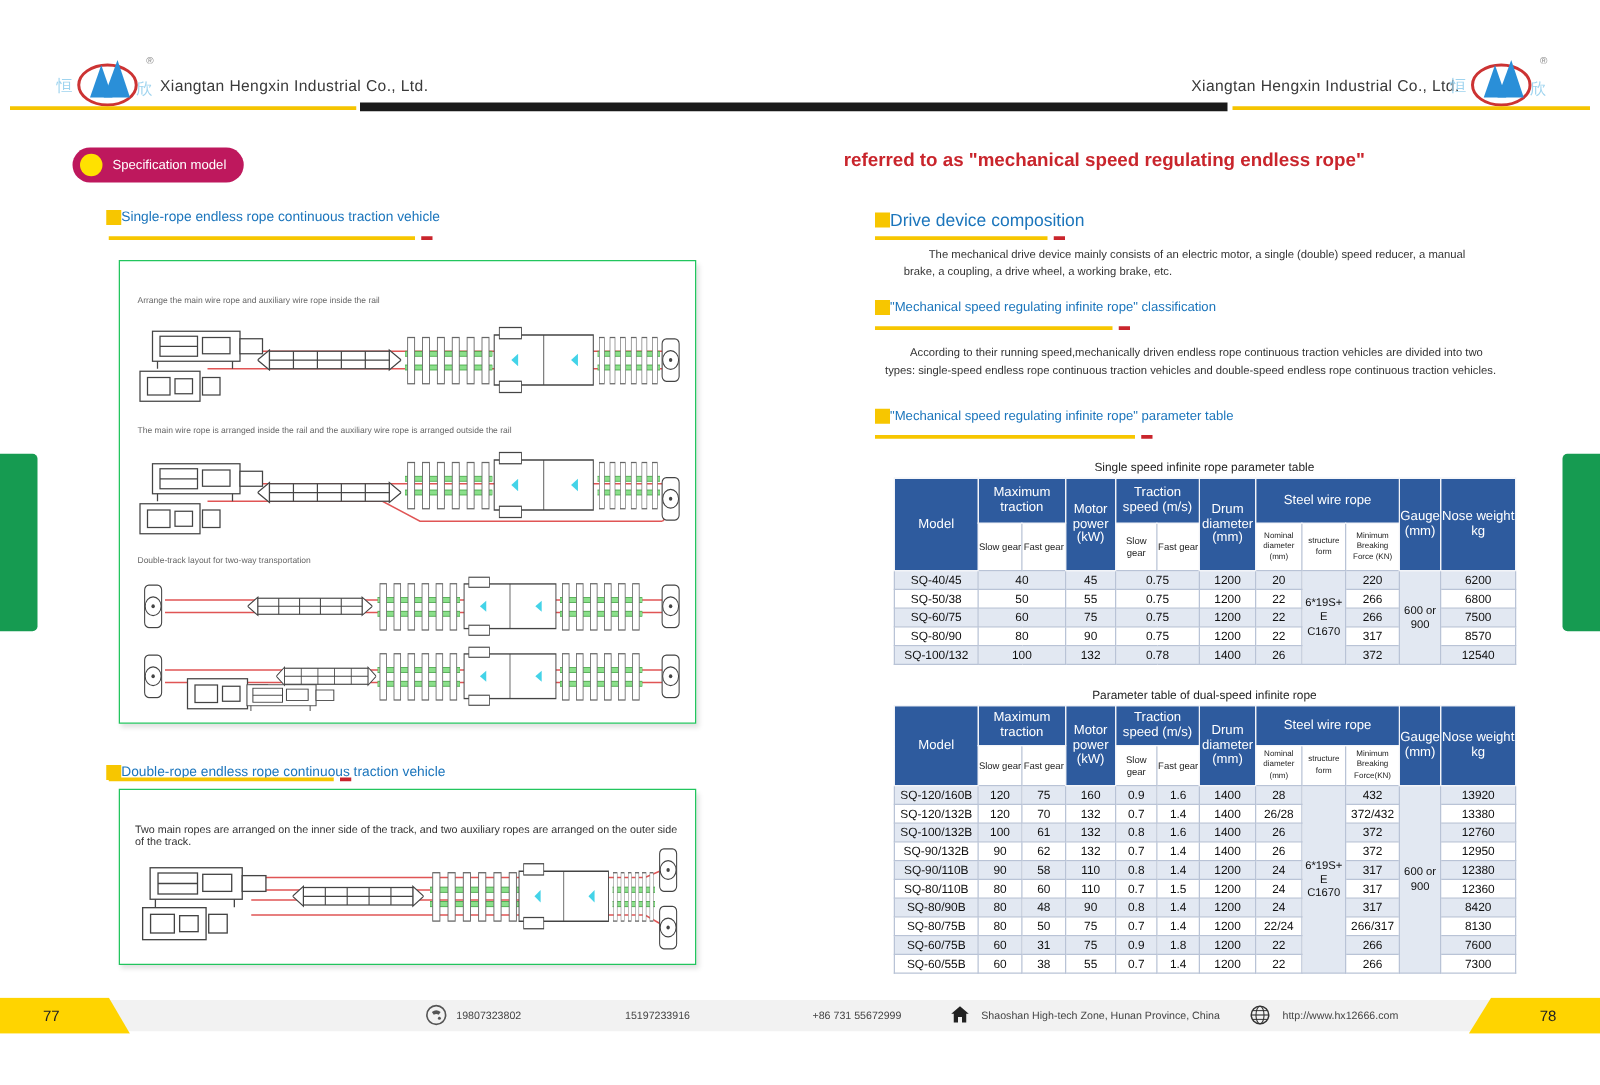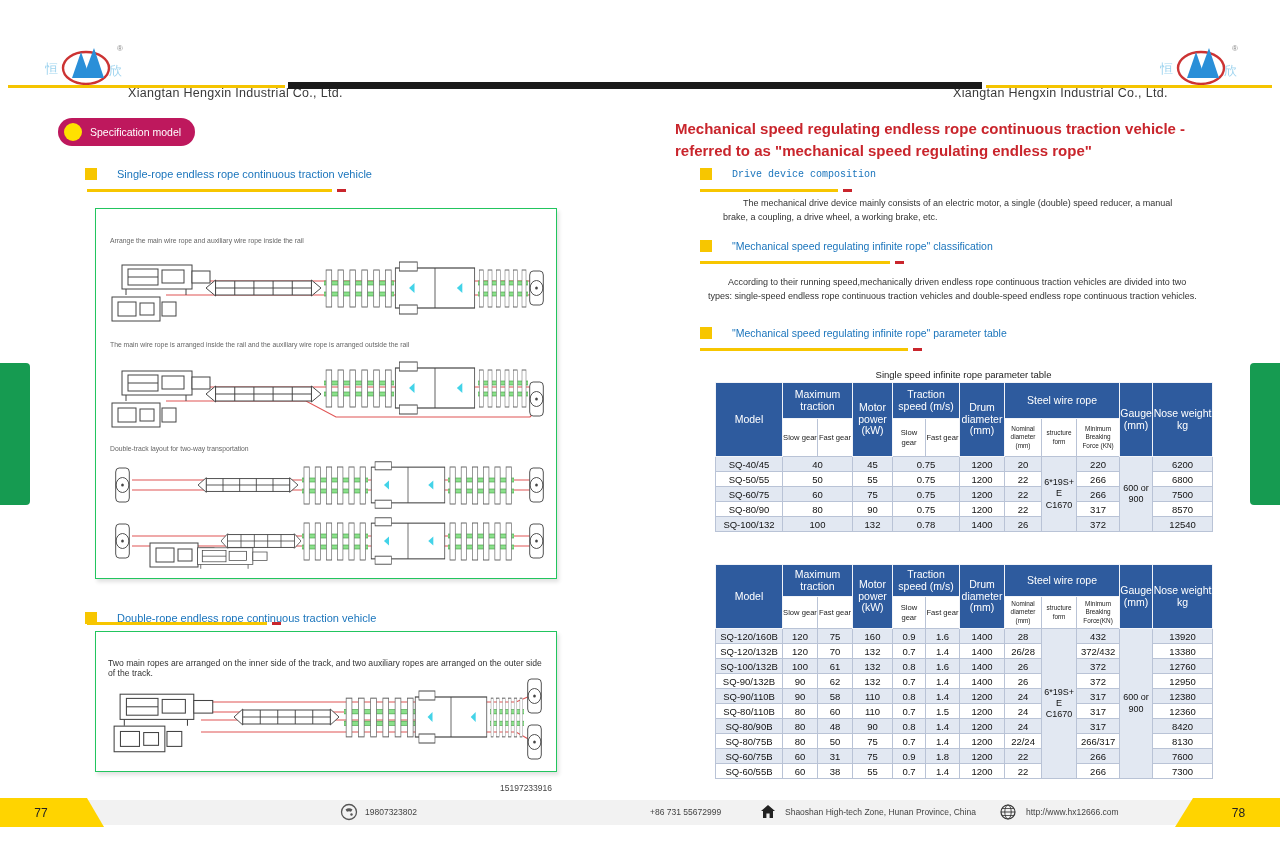--- a/index.html
+++ b/index.html
@@ -3,35 +3,35 @@
 <meta charset="utf-8">
 <style>
   html,body{margin:0;padding:0;background:#fff;}
   #canvas{position:relative;width:1280px;height:868px;background:#ffffff;overflow:hidden;
           font-family:"Liberation Sans", sans-serif;color:#222;}
   .abs{position:absolute;}
 
   
   .rule-yellow{background:#f5c400;height:3px;}
   .rule-black{background:#1a1a1a;height:7px;}
-  .company{font-size:12.5px;color:#3a3a3a;letter-spacing:0.3px;margin-top:24px;}
+  .company{font-size:12.5px;color:#3a3a3a;letter-spacing:0.3px;}
 
   
   .side-tab{background:#169b51;width:30px;height:142px;}
   .side-tab.left{border-radius:0 4px 4px 0;}
   .side-tab.right{border-radius:4px 0 0 4px;}
 
   
   .badge{display:flex;align-items:center;gap:8px;background:#be185d;border-radius:15px;
          height:28px;padding:0 14px 0 6px;}
   .badge .dot{width:18px;height:18px;border-radius:50%;background:#ffe100;}
   .badge .lbl{color:#fff;font-size:10.5px;}
 
   
-  .sec{display:flex;align-items:center;gap:20px;}
+  .sec{display:flex;align-items:center;gap:0;}
   .sec .bullet{width:12px;height:12px;background:#f7c600;}
   .sec .txt{color:#1b75bc;font-size:11px;}
   .sec-underline{height:2.5px;background:#f7c600;}
   .sec-dash{height:2.5px;width:9px;background:#c9252c;}
 
   
   .panel{background:#fff;border:1px solid #22c55e;box-shadow:2px 3px 4px rgba(0,0,0,0.12);}
   .dcap{font-size:6.8px;color:#666;}
   .dcap2{font-size:8.6px;color:#333;}
 
@@ -236,27 +236,26 @@
       <use href="#sym-tensioner" x="128" y="29" width="105" height="24"></use>
       <use href="#sym-rail" x="238" y="18" width="72" height="46"></use>
       <use href="#sym-carriage" x="308" y="13" width="74" height="56"></use>
       <use href="#sym-rail" x="384" y="18" width="34" height="46"></use>
       <use href="#sym-wheel" x="420" y="2" width="17" height="36"></use>
       <use href="#sym-wheel" x="420" y="48" width="17" height="36"></use>
     </svg>
   </div>
 
   <div class="abs rtitle" style="left:675px;top:118px;width:560px;">
-    <div>Mechanical speed regulating endless rope continuous traction vehicle -</div>
     <div>referred to as "mechanical speed regulating endless rope"</div>
   </div>
 
   <div class="abs sec" style="left:700px;top:168px;">
     <span class="bullet"></span>
-    <span class="txt" style="font-size:10px;font-family:Liberation Mono, monospace;">Drive device composition</span>
+    <span class="txt" style="font-size:14px;">Drive device composition</span>
   </div>
   <div class="abs sec-underline" style="left:700px;top:189px;width:138px;"></div>
   <div class="abs sec-dash" style="left:843px;top:189px;"></div>
   <div class="abs para" style="left:723px;top:197px;width:472px;">The mechanical drive device mainly consists of an electric motor, a single (double) speed reducer, a manual brake, a coupling, a drive wheel, a working brake, etc.</div>
 
   <div class="abs sec" style="left:700px;top:240px;">
     <span class="bullet"></span>
     <span class="txt" style="font-size:10.5px;">"Mechanical speed regulating infinite rope" classification</span>
   </div>
   <div class="abs sec-underline" style="left:700px;top:261px;width:190px;"></div>
@@ -317,21 +316,21 @@
           <td>20</td>
           <td rowspan="5" class="merged">6*19S+
 E
 C1670</td>
           <td>220</td>
           <td rowspan="5" class="merged">600 or
 900</td>
           <td>6200</td>
         </tr>
         <tr>
-          <td>SQ-50/55</td>
+          <td>SQ-50/38</td>
           <td colspan="2">50</td>
           <td>55</td>
           <td colspan="2">0.75</td>
           <td>1200</td>
           <td>22</td>
           <td>266</td>
           <td>6800</td>
         </tr>
         <tr>
           <td>SQ-60/75</td>
@@ -359,20 +358,21 @@
           <td>132</td>
           <td colspan="2">0.78</td>
           <td>1400</td>
           <td>26</td>
           <td>372</td>
           <td>12540</td>
         </tr>
       </tbody>
   </table>
 
+  <div class="abs tcaption" style="left:715px;top:551px;width:497px;">Parameter table of dual-speed infinite rope</div>
   <table class="abs ptable" style="left:715px;top:564px;">
     <colgroup>
       <col style="width:67px">
         <col style="width:35px">
         <col style="width:35px">
         <col style="width:40px">
       <col style="width:33px">
         <col style="width:34px">
         <col style="width:45px">
         <col style="width:37px">
@@ -536,21 +536,21 @@
   <div class="abs pg-tab pg-left" style="left:0;top:798px;text-align:center;">
     <span>77</span>
   </div>
 
   <svg class="abs" style="left:340px;top:803px;" width="18" height="18">
     <circle cx="9" cy="9" r="7.5" fill="none" stroke="#555" stroke-width="1.3"></circle>
     <path d="M5.5,6.5 Q9,3.8 12.5,6.5 L11,8.8 Q9,7.6 7,8.8 Z" fill="#555"></path>
     <circle cx="11.5" cy="11.5" r="1.2" fill="#555"></circle>
   </svg>
   <div class="abs foot-txt" style="left:365px;top:807px;">19807323802</div>
-  <div class="abs foot-txt" style="left:500px;top:783px;">15197233916</div>
+  <div class="abs foot-txt" style="left:500px;top:807px;">15197233916</div>
   <div class="abs foot-txt" style="left:650px;top:807px;">+86 731 55672999</div>
 
   <svg class="abs" style="left:760px;top:804px;" width="16" height="15">
     <path d="M8,1 L15,7 L13,7 L13,14 L9.6,14 L9.6,9.6 L6.4,9.6 L6.4,14 L3,14 L3,7 L1,7 Z" fill="#222"></path>
   </svg>
   <div class="abs foot-txt" style="left:785px;top:807px;">Shaoshan High-tech Zone, Hunan Province, China</div>
 
   <svg class="abs" style="left:1000px;top:804px;" width="16" height="16">
     <circle cx="8" cy="8" r="7" fill="none" stroke="#333" stroke-width="1.2"></circle>
     <ellipse cx="8" cy="8" rx="3.2" ry="7" fill="none" stroke="#333" stroke-width="0.9"></ellipse>

